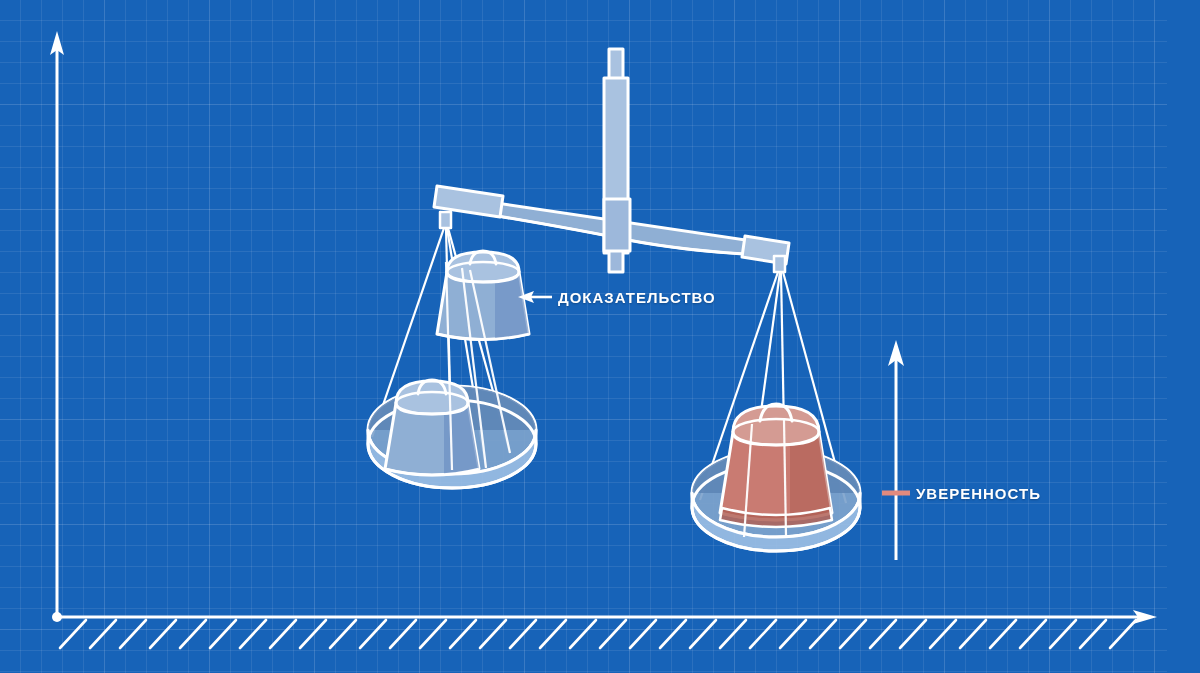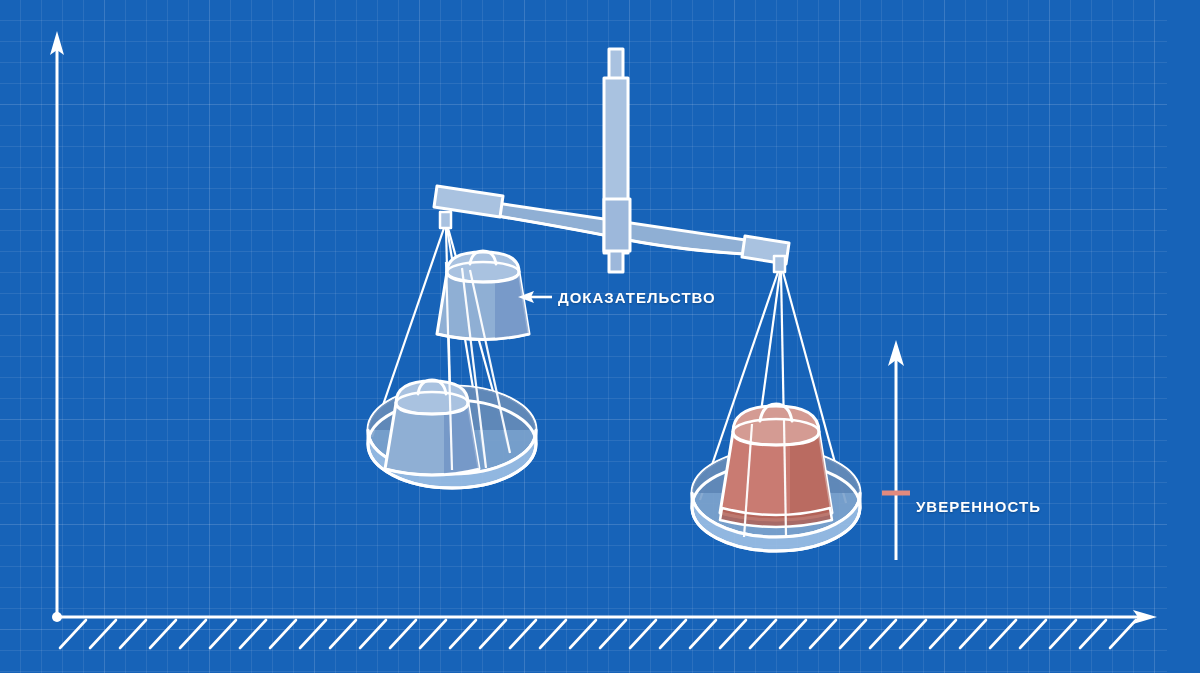--- a/index.html
+++ b/index.html
@@ -29,21 +29,21 @@
   .lbl{
     position:absolute;
     color:#FFFFFF;
     font-size:15px;
     font-weight:700;
     letter-spacing:1.0px;
     white-space:nowrap;
     text-shadow:0 1px 2px rgba(0,0,0,.25);
   }
   #lbl-evidence{left:558px;top:289px;}
-  #lbl-confidence{left:916px;top:485px;margin-top:13px;}
+  #lbl-confidence{left:916px;top:485px;}
 </style>
 </head>
 <body>
 
 <div id="stage">
 
   <div class="grid"></div>
   <div class="grid major"></div>
 
   <svg id="art" viewBox="0 0 1200 673">

